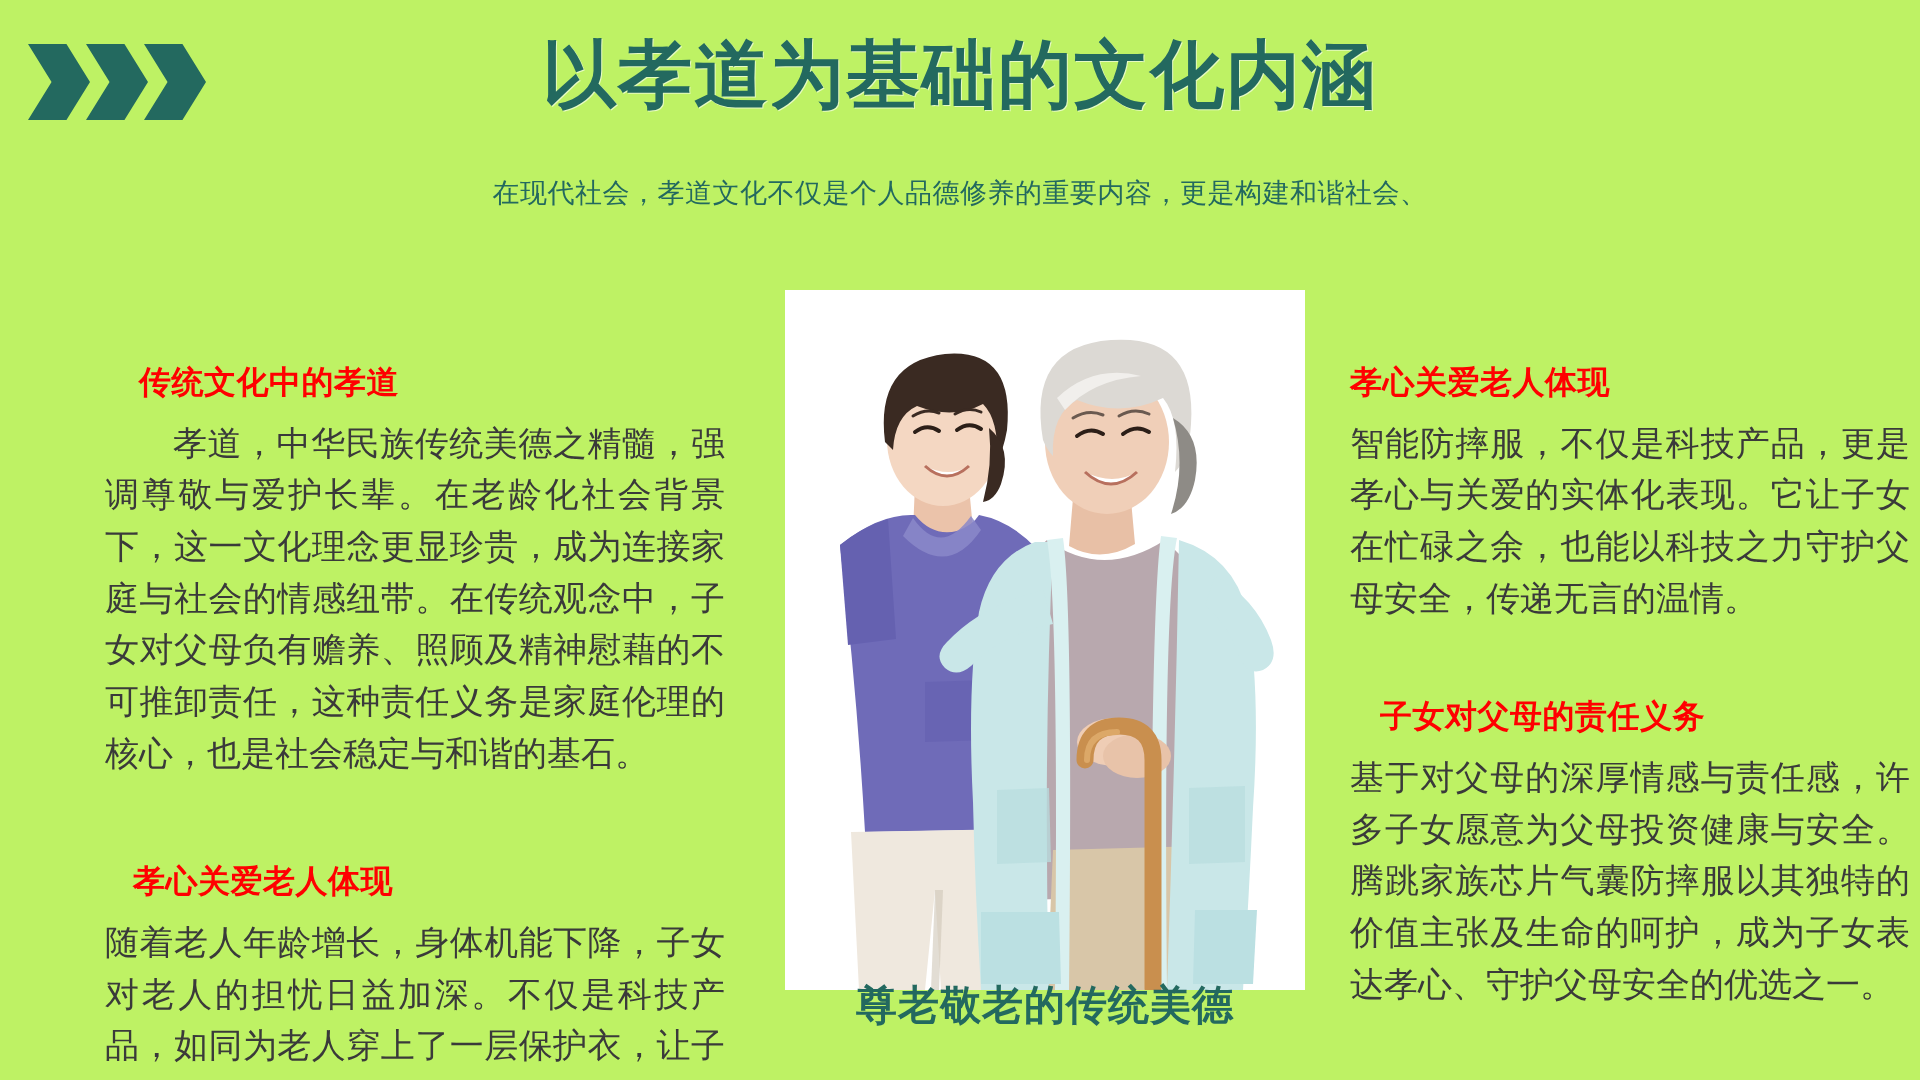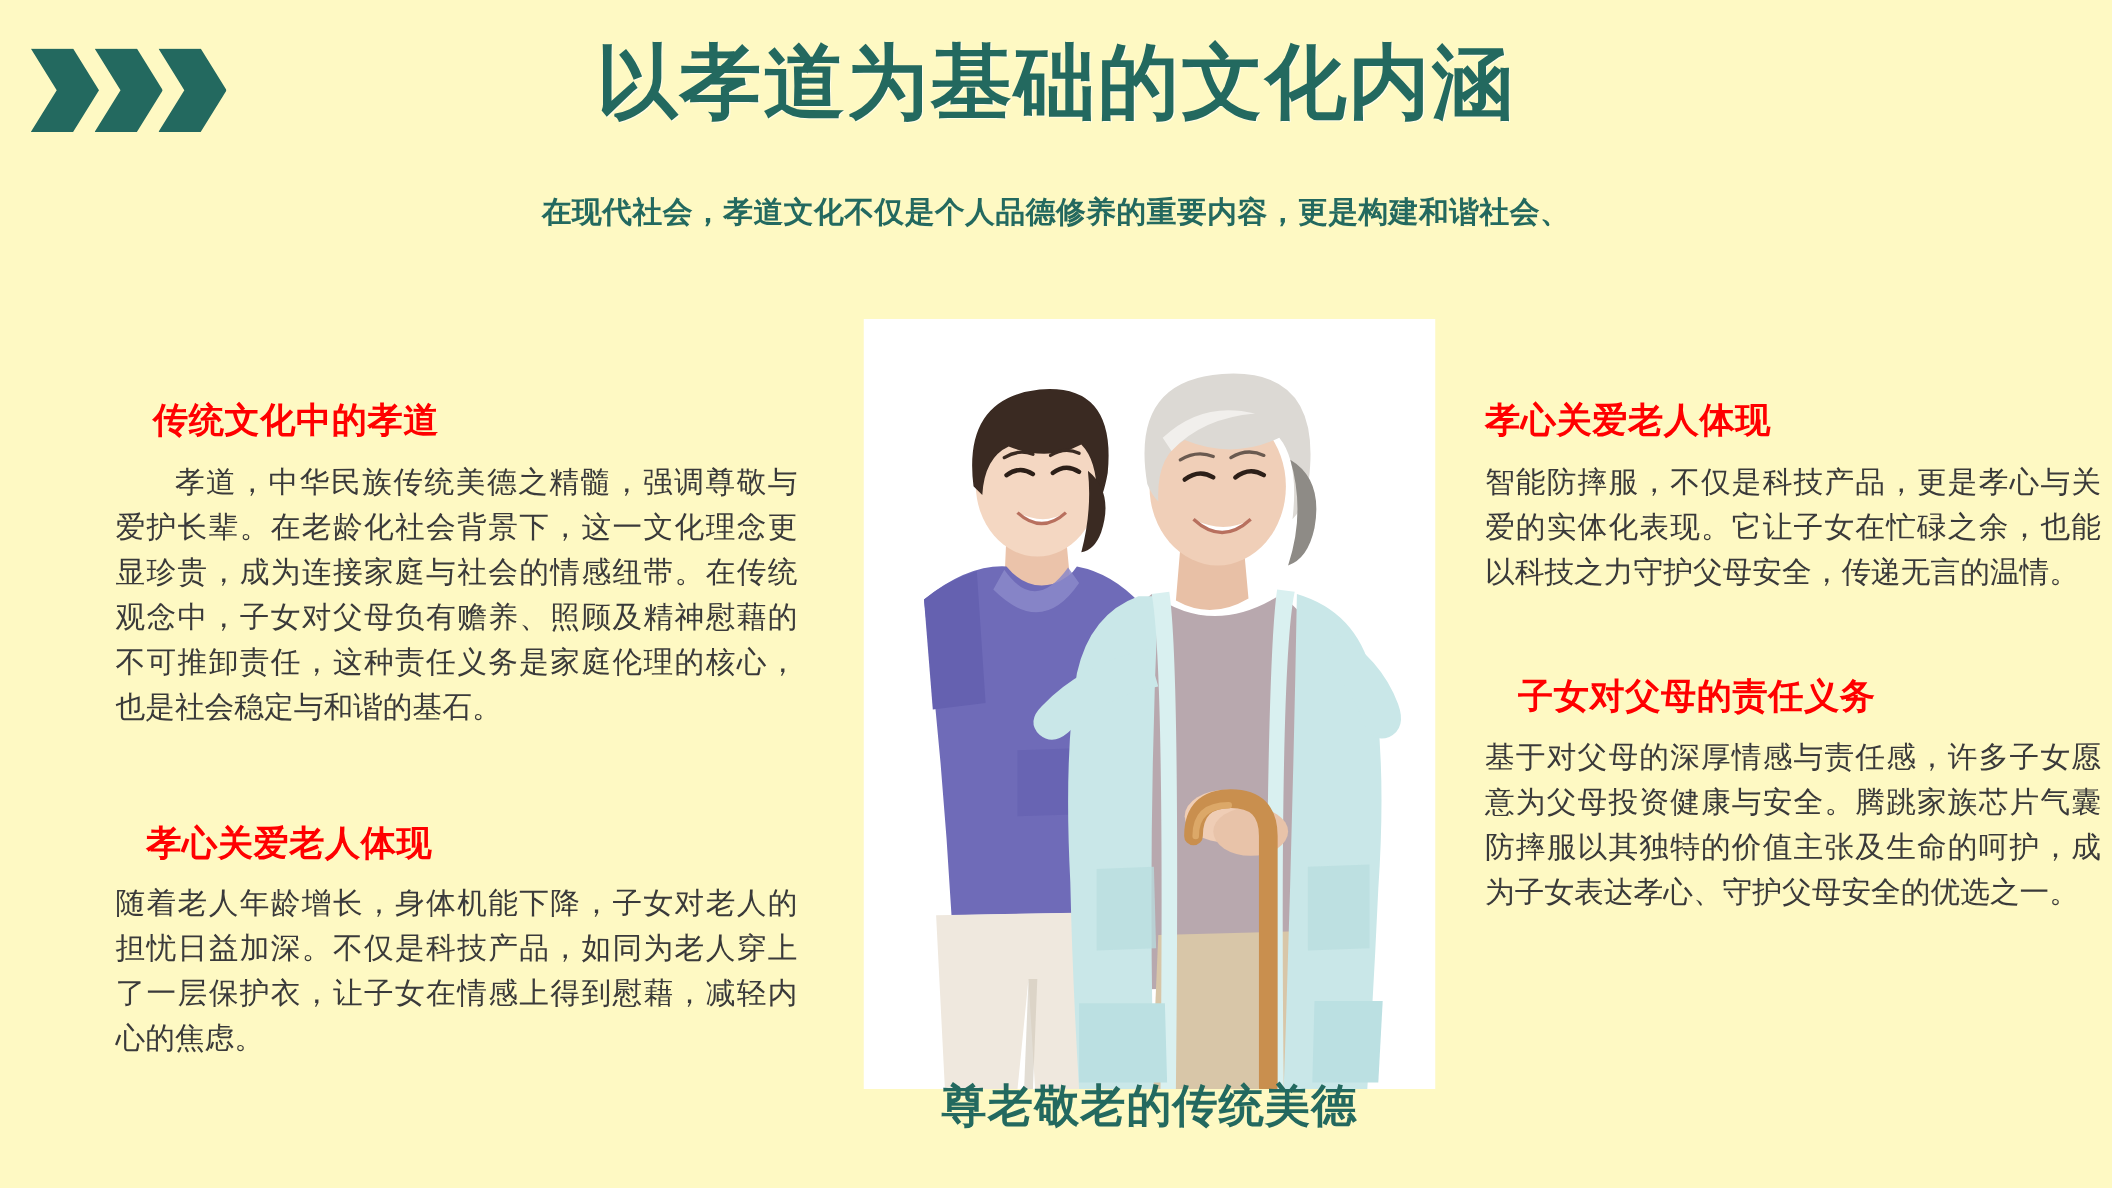--- a/index.html
+++ b/index.html
@@ -7,21 +7,21 @@
     width: 1920px;
     height: 1080px;
     background: #ffffff;
     font-family: "Liberation Sans", "DejaVu Sans", sans-serif;
     overflow: hidden;
   }
   .slide {
     position: relative;
     width: 1920px;
     height: 1080px;
-    background: #fef9c3;
+    background: #bef264;
   }
 
   
   .chevron-logo {
     position: absolute;
     left: 28px;
     top: 42px;
     width: 200px;
     height: 80px;
     display: flex;
@@ -51,21 +51,21 @@
     text-shadow: 1px 1px 0 rgba(255,255,255,0.6);
   }
 
   .page-subtitle {
     position: absolute;
     left: 0;
     right: 0;
     top: 170px;
     text-align: center;
     font-size: 27px;
-    font-weight: bold;
+    font-weight: normal;
     color: #23695F;
     line-height: 1.75;
     letter-spacing: 0.5px;
   }
   .page-subtitle .sub-line { display: block; }
 
   
   .col {
     position: absolute;
     top: 330px;
@@ -84,21 +84,21 @@
     margin-bottom: 14px;
     margin-top: 32px;
   }
   .heading-indent-1 { padding-left: 34px; }
   .heading-indent-2 { padding-left: 28px; }
   .heading-indent-3 { padding-left: 0px; }
   .heading-indent-4 { padding-left: 30px; }
 
   .section-body {
     color: #3A3A3A;
-    font-size: 27px;
+    font-size: 34px;
     line-height: 1.52;
     letter-spacing: 0px;
     text-align: justify;
     text-justify: inter-ideograph;
   }
   .indent-first { text-indent: 2em; }
 
   .gap-a { height: 44px; }
   .gap-b { height: 34px; }
 

